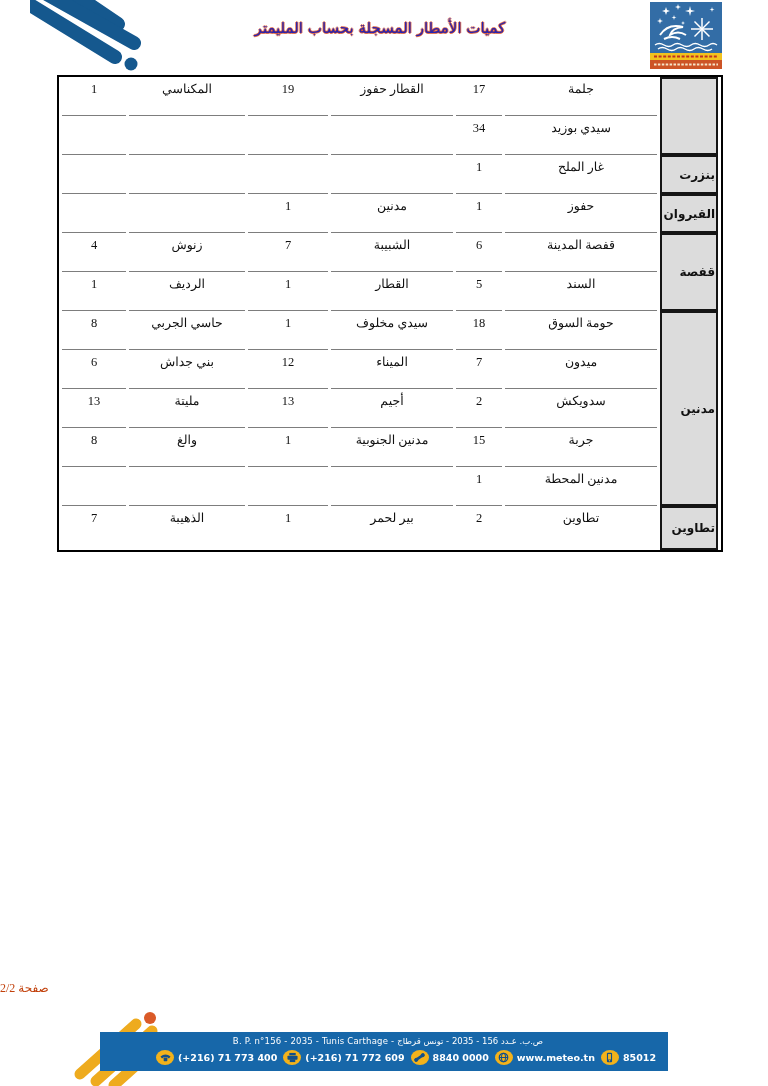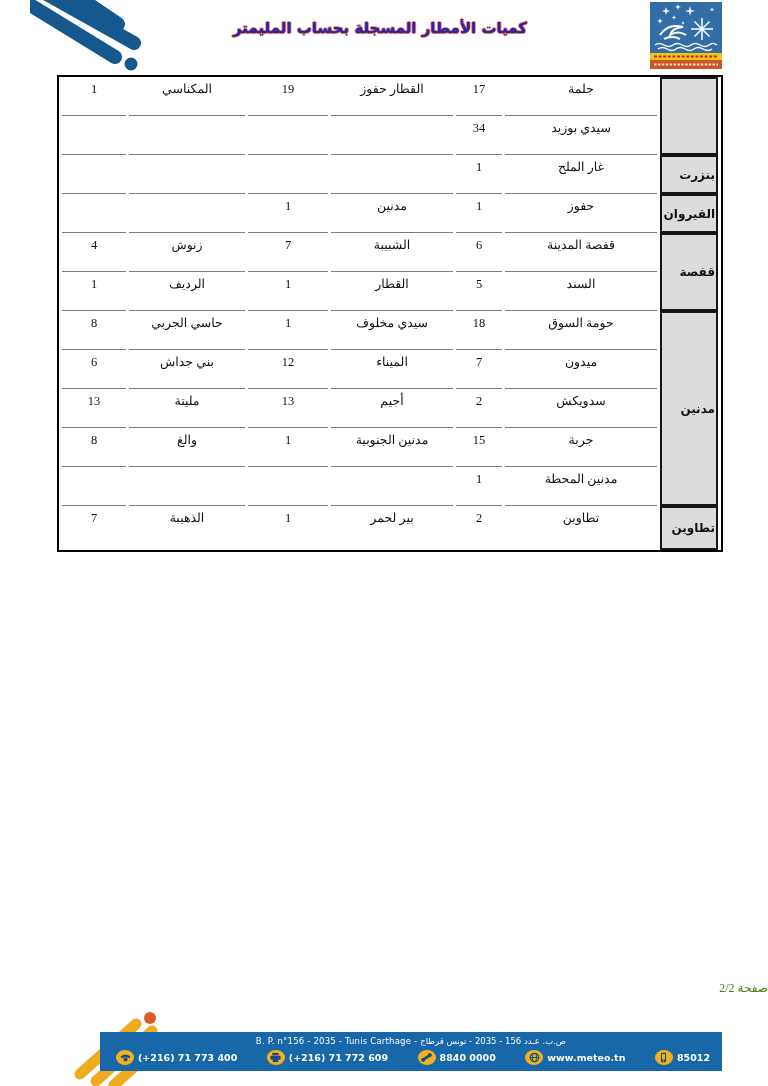--- a/index.html
+++ b/index.html
@@ -2,21 +2,21 @@
 <html><head>
 <meta charset="utf-8">
 <style>
   html,body{margin:0;padding:0;}
   body{background:#888;}
   .page{position:relative;width:768px;height:1086px;background:#ffffff;margin:0 auto;overflow:hidden;
         font-family:"DejaVu Sans","Liberation Sans",sans-serif;}
 
   
   .title-block{position:absolute;top:18px;left:120px;width:520px;text-align:center;
-    font-weight:bold;font-size:15px;line-height:21px;color:#2525b2;
+    font-weight:normal;font-size:15px;line-height:21px;color:#2525b2;
     text-shadow:0 1px 0 rgba(206,44,0,.65), 0 -1px 0 rgba(206,44,0,.55),
                 1px 0 0 rgba(206,44,0,.55), -1px 0 0 rgba(206,44,0,.55);}
   .corner-logo{position:absolute;left:30px;top:0;}
   .inm-logo{position:absolute;left:650px;top:2px;}
 
   
   table.rain-table{position:absolute;left:57px;top:75px;width:663px;
     border:2px solid #000;border-collapse:separate;border-spacing:3px 0;
     table-layout:fixed;background:#fff;
     font-family:"Liberation Serif","DejaVu Serif",serif;font-size:12.5px;color:#111;}
@@ -24,29 +24,29 @@
   .rain-table tr:not(:last-child) td{border-bottom:1px solid #7d7d7d;}
   .rain-table tr:last-child td{height:39px;}
   .rain-table td.st{text-align:center;}
   .rain-table td.val{text-align:center;padding-top:5px;}
   .rain-table td.bv{font-weight:normal;}
   .rain-table td.region{background:#dcdcdc;border:2px solid #151515 !important;
     text-align:right;vertical-align:middle;font-weight:bold;padding:0 1px;
     font-family:"DejaVu Sans","Liberation Sans",sans-serif;font-size:12px;}
 
   
-  .pagenum{position:absolute;top:981px;left:0;width:768px;text-align:right;
-    font-family:"Liberation Serif","DejaVu Serif",serif;font-size:12px;color:#4d7c0f;}
-
-  
-  .fbar{position:absolute;left:100px;top:1032px;width:622px;height:39px;background:#1767a9;color:#fff;}
+  .pagenum{position:absolute;top:981px;left:0;width:768px;text-align:left;
+    font-family:"Liberation Serif","DejaVu Serif",serif;font-size:12px;color:#c2410c;}
+
+  
+  .fbar{position:absolute;left:100px;top:1032px;width:560px;height:39px;background:#1767a9;color:#fff;padding-left:8px;}
   .faddr{text-align:center;font-size:8.5px;letter-spacing:.2px;padding-top:4px;color:#fefefe;}
   .faddr .ar{unicode-bidi:embed;direction:rtl;}
   .fcontacts{display:flex;justify-content:space-between;align-items:center;
-    padding:4px 12px 0 16px;font-size:9.5px;font-weight:bold;}
+    padding:4px 12px 0 16px;font-size:9.5px;font-weight:bold;margin-left:32px;}
   .contact{display:flex;align-items:center;gap:4px;white-space:nowrap;}
   .icon-pill{width:18px;height:15px;background:#f3b21b;border-radius:50%;
     display:flex;align-items:center;justify-content:center;flex:0 0 auto;}
   .foot-stripes{position:absolute;left:62px;top:1006px;}
 </style>
 </head>
 <body>
 
 <div class="page">
 

